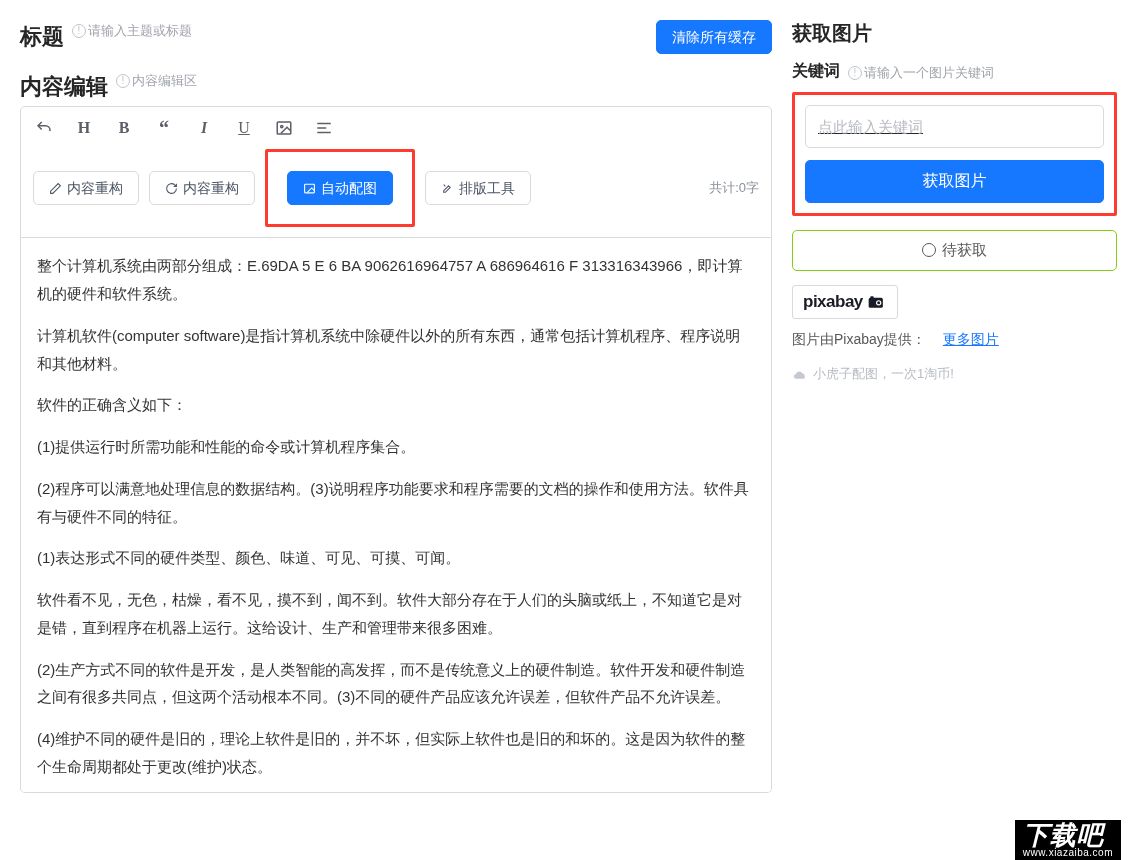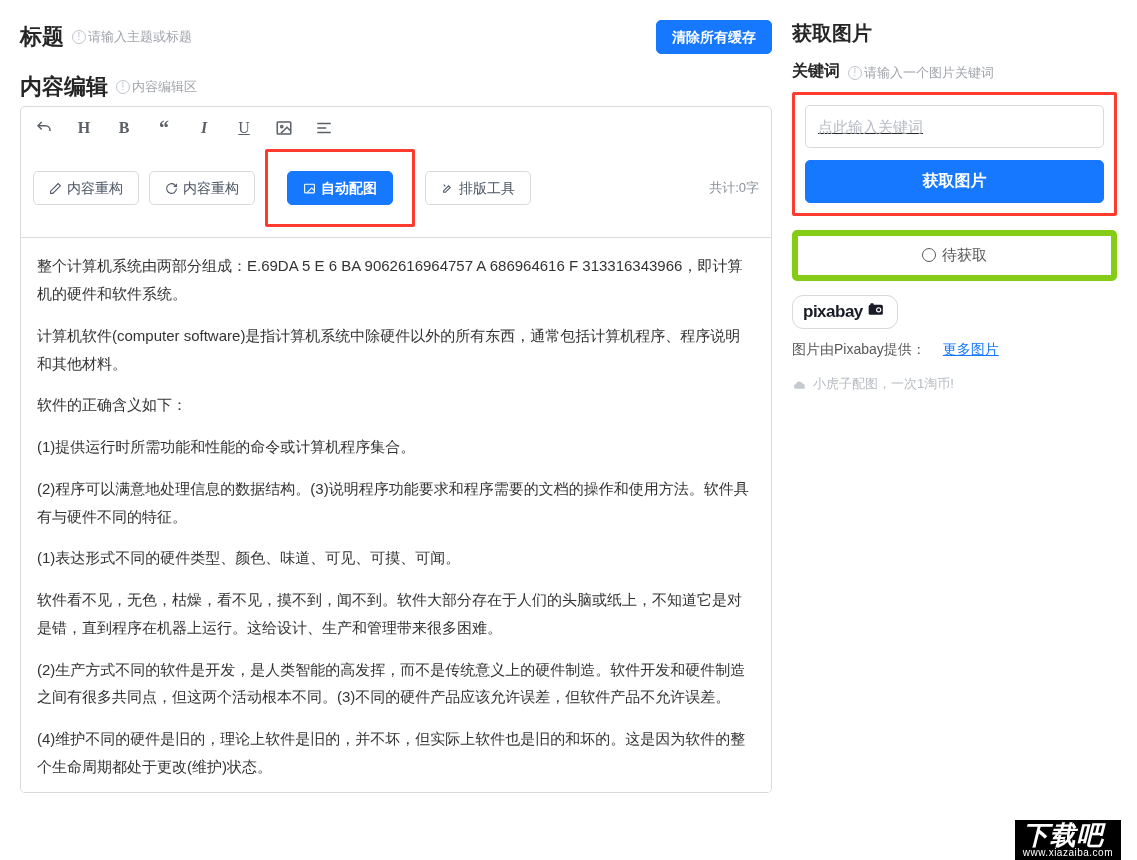--- a/index.html
+++ b/index.html
@@ -9,27 +9,27 @@
   width: 1137px;
   height: 860px;
   overflow: hidden;
   position: relative;
 }
 .container { display: flex; padding: 20px; gap: 20px; }
 .main-col { flex: 1; min-width: 0; }
 .side-col { width: 325px; flex-shrink: 0; }
 
 .section-header { display: flex; align-items: center; justify-content: space-between; margin-bottom: 12px; }
-.section-title-wrap { display: flex; align-items: center; gap: 8px; }
+.section-title-wrap { display: flex; align-items: flex-start; gap: 8px; }
 .section-title { font-size: 22px; font-weight: 600; color: #262626; }
 .section-hint { font-size: 13px; color: #a0a4ab; display: inline-flex; align-items: center; gap: 2px; }
 .hint-icon { display: inline-flex; width: 14px; height: 14px; border: 1px solid #c0c4cc; border-radius: 50%; align-items: center; justify-content: center; font-size: 10px; color: #c0c4cc; line-height: 1; }
 
 .btn { display: inline-flex; align-items: center; justify-content: center; gap: 5px; padding: 7px 15px; border-radius: 5px; font-size: 14px; cursor: pointer; border: 1px solid transparent; line-height: 1.3; }
-.btn-primary { background: #1677ff; color: #fff; border-color: #1677ff; font-weight: bold; }
+.btn-primary { background: #1677ff; color: #fff; border-color: #1677ff; }
 .btn-outline { background: #fff; color: #4b5563; border-color: #d9d9d9; }
 .btn-block { width: 100%; padding: 10px; font-size: 16px; }
 
 .input { width: 100%; padding: 10px 12px; border: 1px solid #d9d9d9; border-radius: 5px; font-size: 15px; color: #262626; outline: none; }
 .input::placeholder { color: #b7bbc2; }
 
 .content-section { margin-top: 18px; }
 
 .toolbar-box { border: 1px solid #d9d9d9; border-radius: 5px 5px 0 0; padding: 10px 12px; background: #fff; }
 .format-row { display: flex; align-items: center; gap: 18px; margin-bottom: 10px; }
@@ -44,24 +44,24 @@
 .highlight-box { border: 3px solid #ff3b30; border-radius: 2px; padding: 19px; display: inline-block; }
 
 .side-section { margin-bottom: 18px; }
 .side-title { font-size: 20px; font-weight: 600; color: #262626; margin-bottom: 14px; }
 .side-sub-wrap { display: flex; align-items: baseline; gap: 8px; margin-bottom: 10px; }
 .side-sub { font-size: 16px; font-weight: 600; color: #262626; }
 
 .side-highlight { border: 3px solid #ff3b30; padding: 10px; border-radius: 2px; }
 .side-highlight .input { margin-bottom: 12px; padding: 12px; text-decoration: underline; }
 
-.status-btn { width: 100%; padding: 10px; border: 6px solid #84cc16; border-radius: 5px; background: #fff; color: #595959; font-size: 15px; display: flex; align-items: center; justify-content: center; gap: 6px; margin-top: 14px; }
+.status-btn { width: 100%; padding: 10px; border: 1px solid #84cc16; border-radius: 5px; background: #fff; color: #595959; font-size: 15px; display: flex; align-items: center; justify-content: center; gap: 6px; margin-top: 14px; }
 .status-circle { width: 14px; height: 14px; border: 1.5px solid #595959; border-radius: 50%; display: inline-block; }
 
-.pixabay-badge { display: inline-flex; gap: 4px; border: 1px solid #d9d9d9; border-radius: 11px; padding: 6px 10px; margin-top: 14px; font-family: sans-serif; }
+.pixabay-badge { display: inline-flex; align-items: center; gap: 4px; border: 1px solid #d9d9d9; border-radius: 3px; padding: 6px 10px; margin-top: 14px; font-family: sans-serif; }
 .pixabay-text { font-size: 17px; font-weight: 600; color: #191b26; letter-spacing: -0.5px; }
 .pixabay-cam { font-size: 14px; }
 
 .provider-line { margin-top: 12px; font-size: 14px; color: #595959; }
 .provider-line a { color: #1677ff; text-decoration: underline; margin-left: 17px; }
 
 .footer-note { margin-top: 16px; font-size: 13px; color: #b7bbc2; display: flex; align-items: center; gap: 5px; }
 .cloud-icon { width: 16px; height: 12px; }
 
 .watermark { position: absolute; right: 16px; bottom: 0; background: #000; color: #fff; padding: 2px 8px 0; font-style: italic; font-weight: bold; font-size: 26px; letter-spacing: 1px; line-height: 1; }

